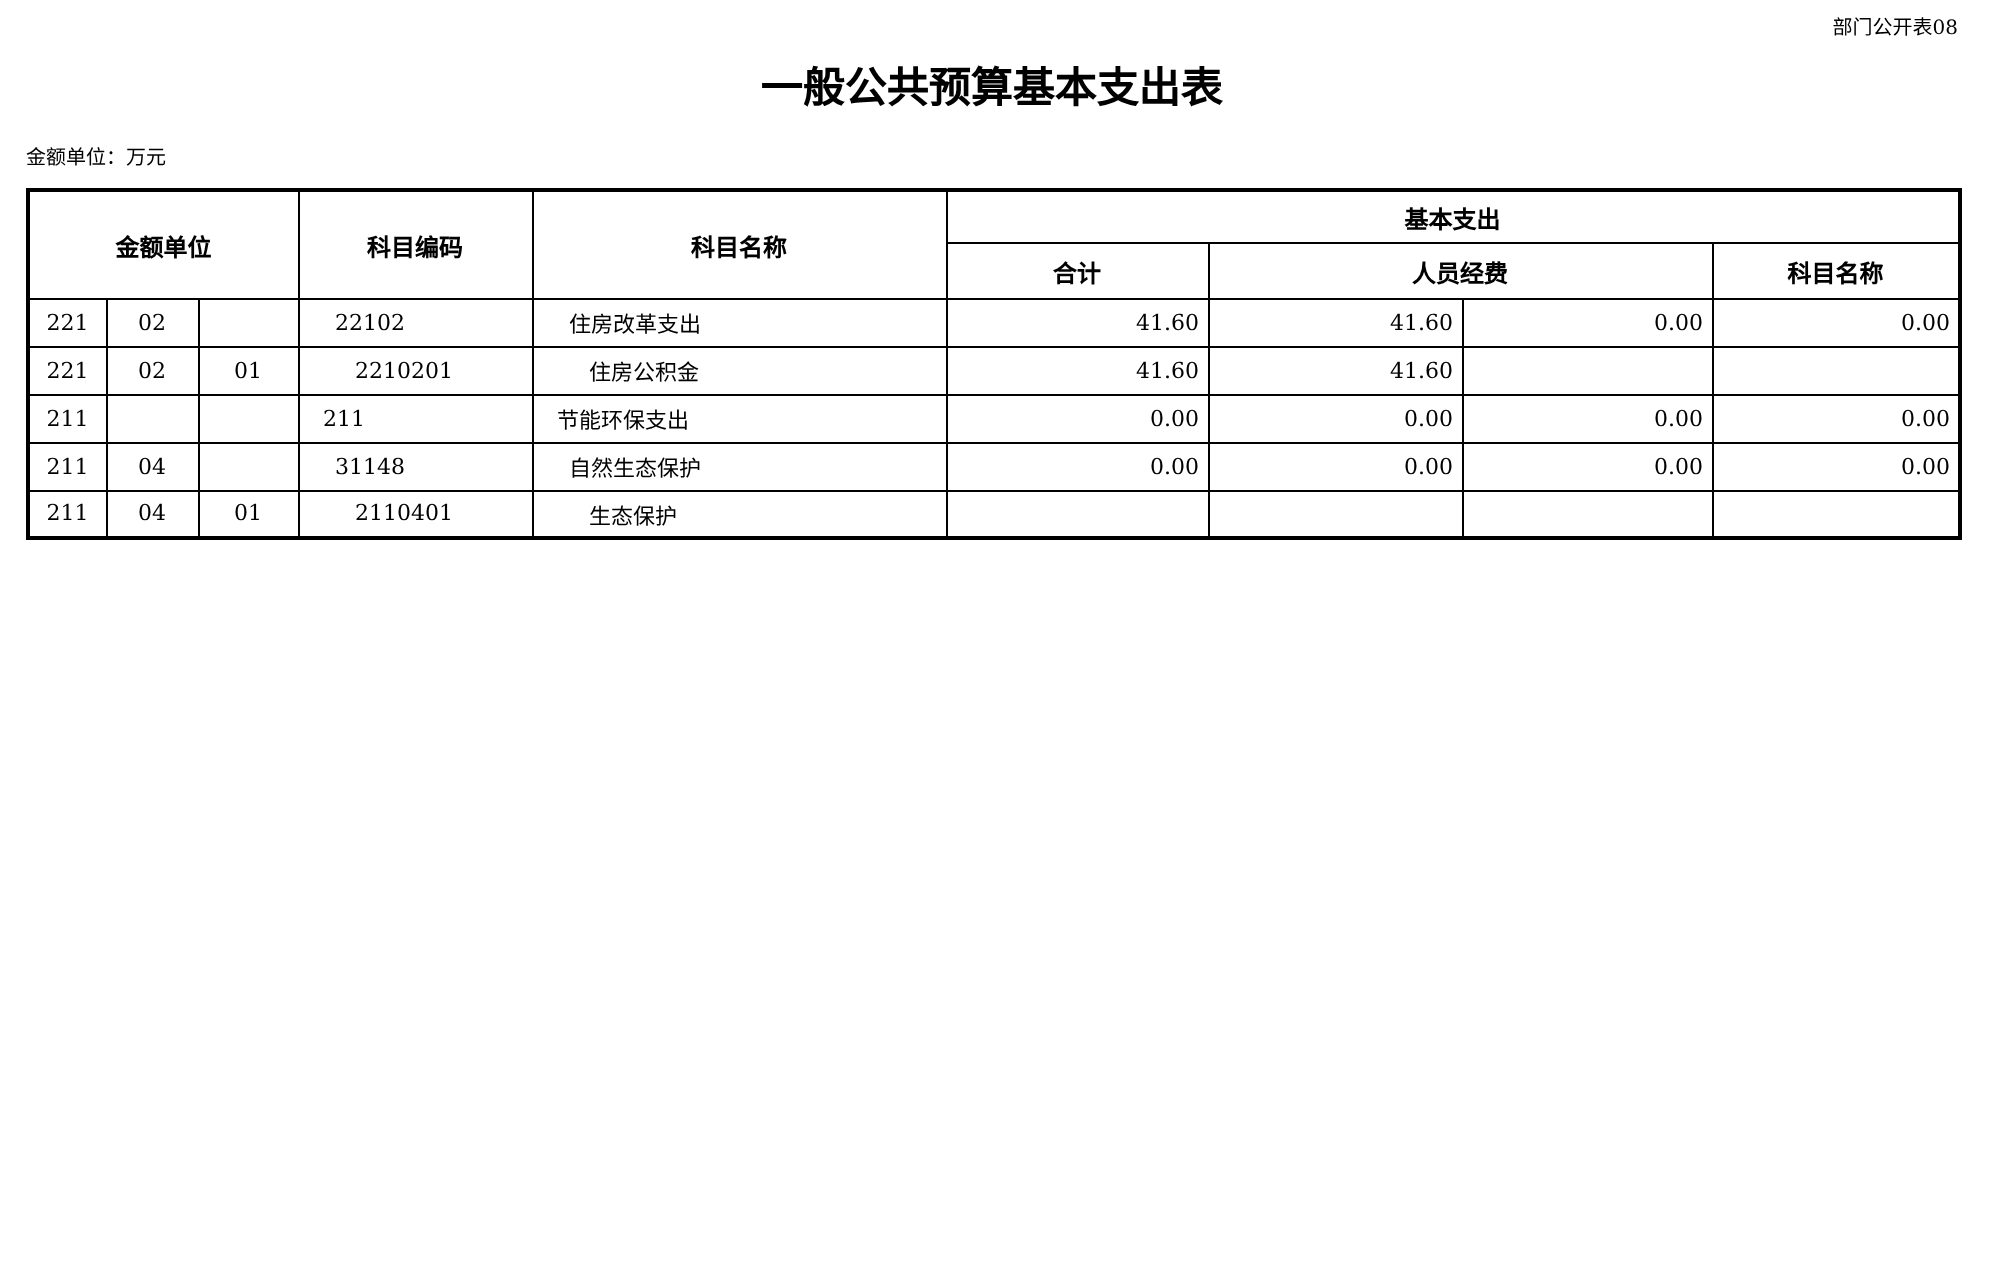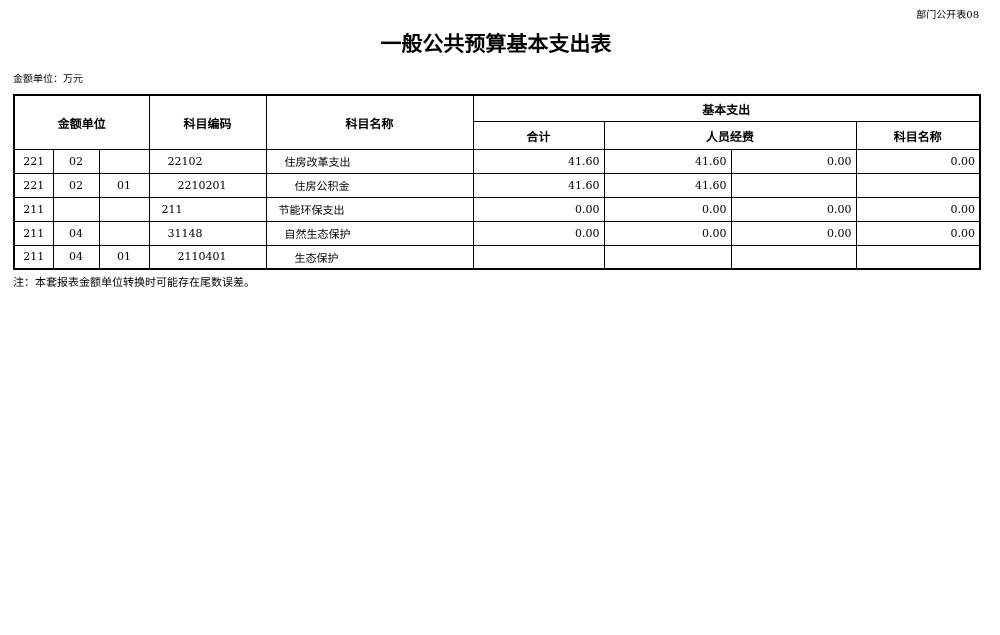--- a/index.html
+++ b/index.html
@@ -161,15 +161,14 @@
         <td class="c-code ind3">2110401</td>
         <td class="c-name ind3">生态保护</td>
         <td class="c-num"></td>
         <td class="c-num"></td>
         <td class="c-num"></td>
         <td class="c-num"></td>
       </tr>
     </tbody>
   </table>
 
-  <div class="note">注：本套报表金额单位转换时可能存在尾数误差。</div>
 
 </div>
 
 </body></html>

